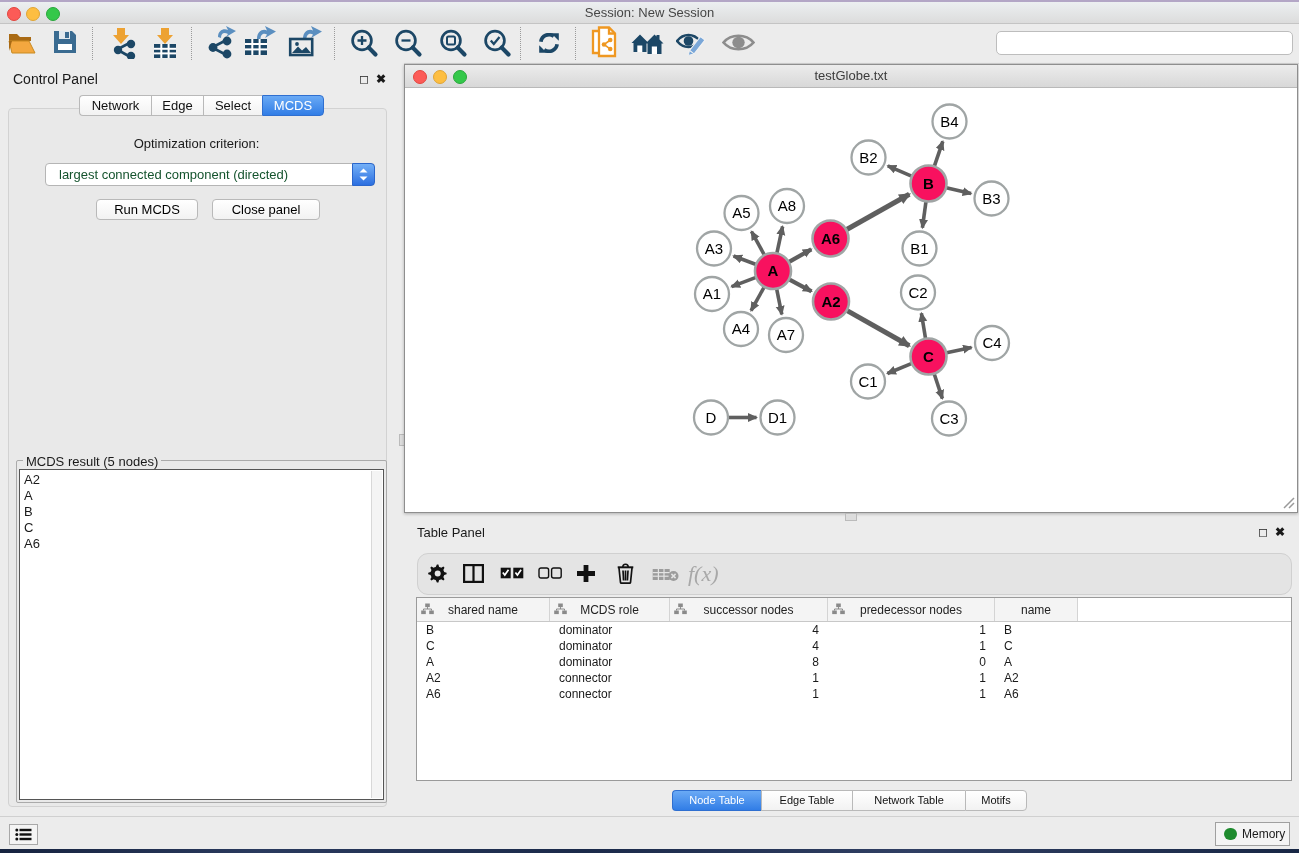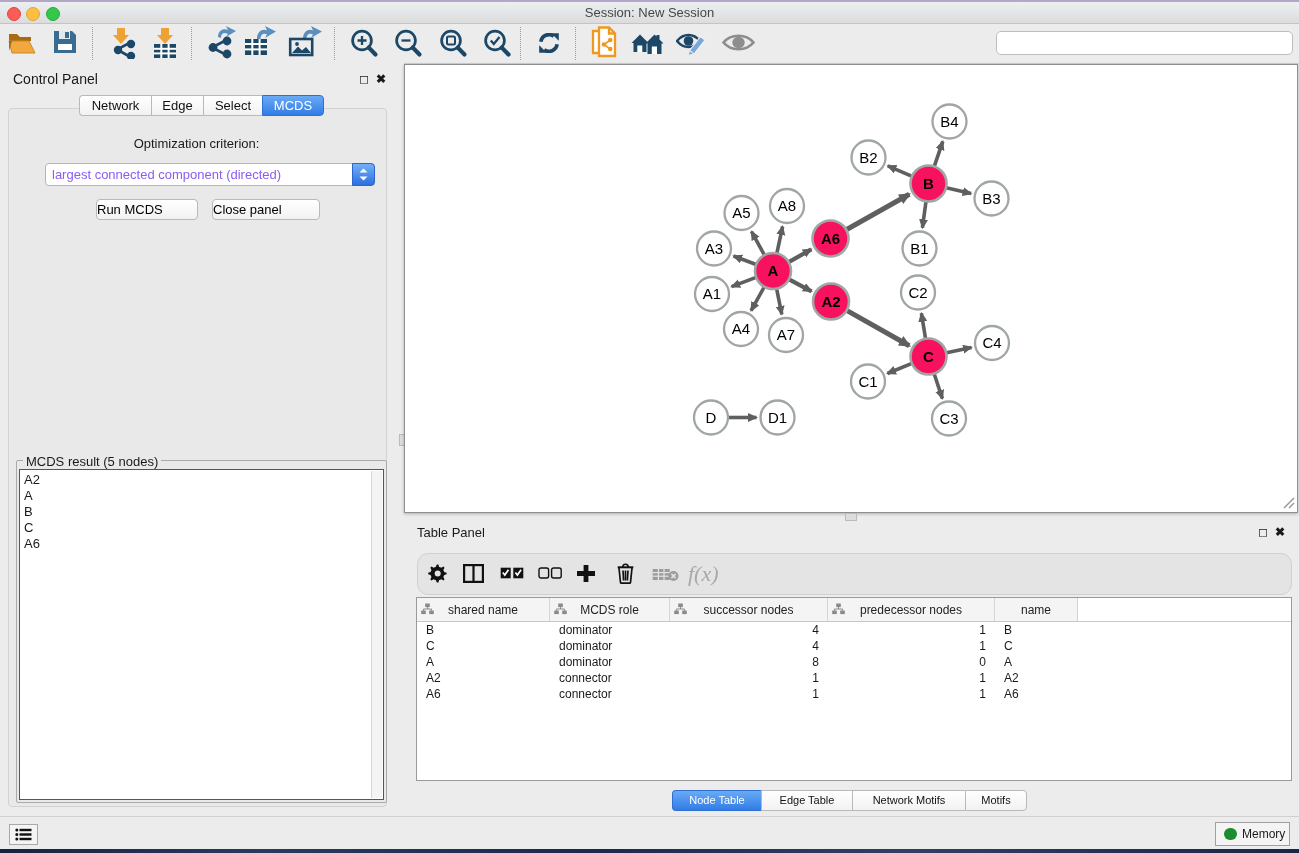--- a/index.html
+++ b/index.html
@@ -25,24 +25,24 @@
 #cphead{left:13px;top:71px;font-size:14px;color:#1a1a1a}
 .wbtn{top:74px;font-size:12px}
 #cpbody{left:8px;top:108px;width:377px;height:697px;background:#e9e9e9;border:1px solid #d2d2d2;border-radius:4px}
 .tabrow{display:flex}
 .tab{height:19px;line-height:19px;font-size:13px;text-align:center;background:linear-gradient(#fff,#f2f2f2);border:1px solid #b9b9b9;border-right:none;color:#111}
 .tab.first{border-radius:4px 0 0 4px}
 .tab.last{border-radius:0 4px 4px 0;border-right:1px solid #b9b9b9}
 .tab.sel{background:linear-gradient(#6aaaf5,#317de6);color:#fff;border-color:#2f6fd0}
 
 #dd{left:45px;top:163px;width:328px;height:21px;background:#fff;border:1px solid #b5b5b5;border-radius:4px;font-size:13px;line-height:21px}
-#dd .txt{padding-left:6px;color:#8b5cf6}
+#dd .txt{padding-left:13px;color:#14532d}
 #ddbtn{right:-1px;top:-1px;width:21px;height:21px;border-radius:0 4px 4px 0;background:linear-gradient(#74b0f7,#2c6fe0);border:1px solid #2a66cc}
 
-.btn{height:19px;line-height:19px;background:linear-gradient(#fff,#f2f2f2);border:1px solid #b9b9b9;border-radius:4px;font-size:13px;color:#000}
+.btn{height:19px;line-height:19px;background:linear-gradient(#fff,#f2f2f2);border:1px solid #b9b9b9;border-radius:4px;font-size:13px;text-align:center;color:#000}
 
 #fs{left:16px;top:460px;width:369px;height:341px;border:1px solid #aaa;border-radius:2px}
 #fslegend{left:6px;top:-7px;background:#e9e9e9;padding:0 3px;font-size:13px}
 #fslist{left:2px;top:8px;width:363px;height:329px;background:#fff;border:1px solid #555}
 #fslist .items{padding:2px 0 0 4px;font-size:13px;line-height:16px}
 #fsscroll{right:1px;top:1px;width:10px;height:327px;background:#f4f4f4;border-left:1px solid #d8d8d8}
 
 #split{left:391px;top:63px;width:13px;height:753px;background:#ececec}
 #splitgrip{left:399px;top:434px;width:5px;height:10px;background:#dcdcdc;border:1px solid #bbb}
 
@@ -246,20 +246,26 @@
 <div class="abs" id="fs">
  <div class="abs" id="fslegend">MCDS result (5 nodes)</div>
  <div class="abs" id="fslist">
       <div class="items">A2<br>A<br>B<br>C<br>A6</div>
   <div class="abs" id="fsscroll"></div>
     </div>
 </div>
 <div class="abs" id="split"></div>
 <div class="abs" id="splitgrip"></div>
 <div class="abs" id="netwin">
+ <div class="abs" id="nettitle">
+      <div class="t">testGlobe.txt</div>
+  <div class="abs tl tlr" style="left:8px;top:5px"></div>
+  <div class="abs tl tly" style="left:28px;top:5px"></div>
+  <div class="abs tl tlg" style="left:48px;top:5px"></div>
+ </div>
  <div class="abs" id="netcanvas">
  <svg id="gsvg" width="892" height="423" viewBox="0 0 892 423">
  <defs>
   <marker id="aa" markerWidth="11" markerHeight="10" refX="8.5" refY="4.5" orient="auto" markerUnits="userSpaceOnUse">
             <path d="M0,0 L10,4.5 L0,9 Z" fill="#5f5f5f"></path>
           </marker>
   <marker id="ab" markerWidth="13" markerHeight="12" refX="10" refY="5.5" orient="auto" markerUnits="userSpaceOnUse">
             <path d="M0,0 L12,5.5 L0,11 Z" fill="#5f5f5f"></path>
           </marker>
  </defs>
@@ -463,21 +469,21 @@
       <div class="c" style="width:133px">A6</div>
       <div class="c" style="width:120px">connector</div>
       <div class="c num" style="width:158px">1</div>
       <div class="c num" style="width:167px">1</div>
       <div class="c" style="width:83px">A6</div>
     </div>
 </div>
 <div class="abs tabrow" id="btabs">
  <div class="tab btab sel first" style="width:88px">Node Table</div>
  <div class="tab btab" style="width:90px">Edge Table</div>
- <div class="tab btab" style="width:112px">Network Motifs</div>
+ <div class="tab btab" style="width:112px">Network Table</div>
  <div class="tab btab last" style="width:60px">Motifs</div>
 </div>
 <div class="abs" id="statusbar"></div>
 <div class="abs" id="listbtn">
     <svg style="position:absolute;left:5px;top:3px" width="17" height="13" viewBox="0 0 17 13">
       <g fill="#111">
         <circle cx="1.8" cy="2" r="1.5"></circle>
         <circle cx="1.8" cy="6.5" r="1.5"></circle>
         <circle cx="1.8" cy="11" r="1.5"></circle>
         <rect x="4.5" y="0.8" width="12" height="2.4"></rect>

